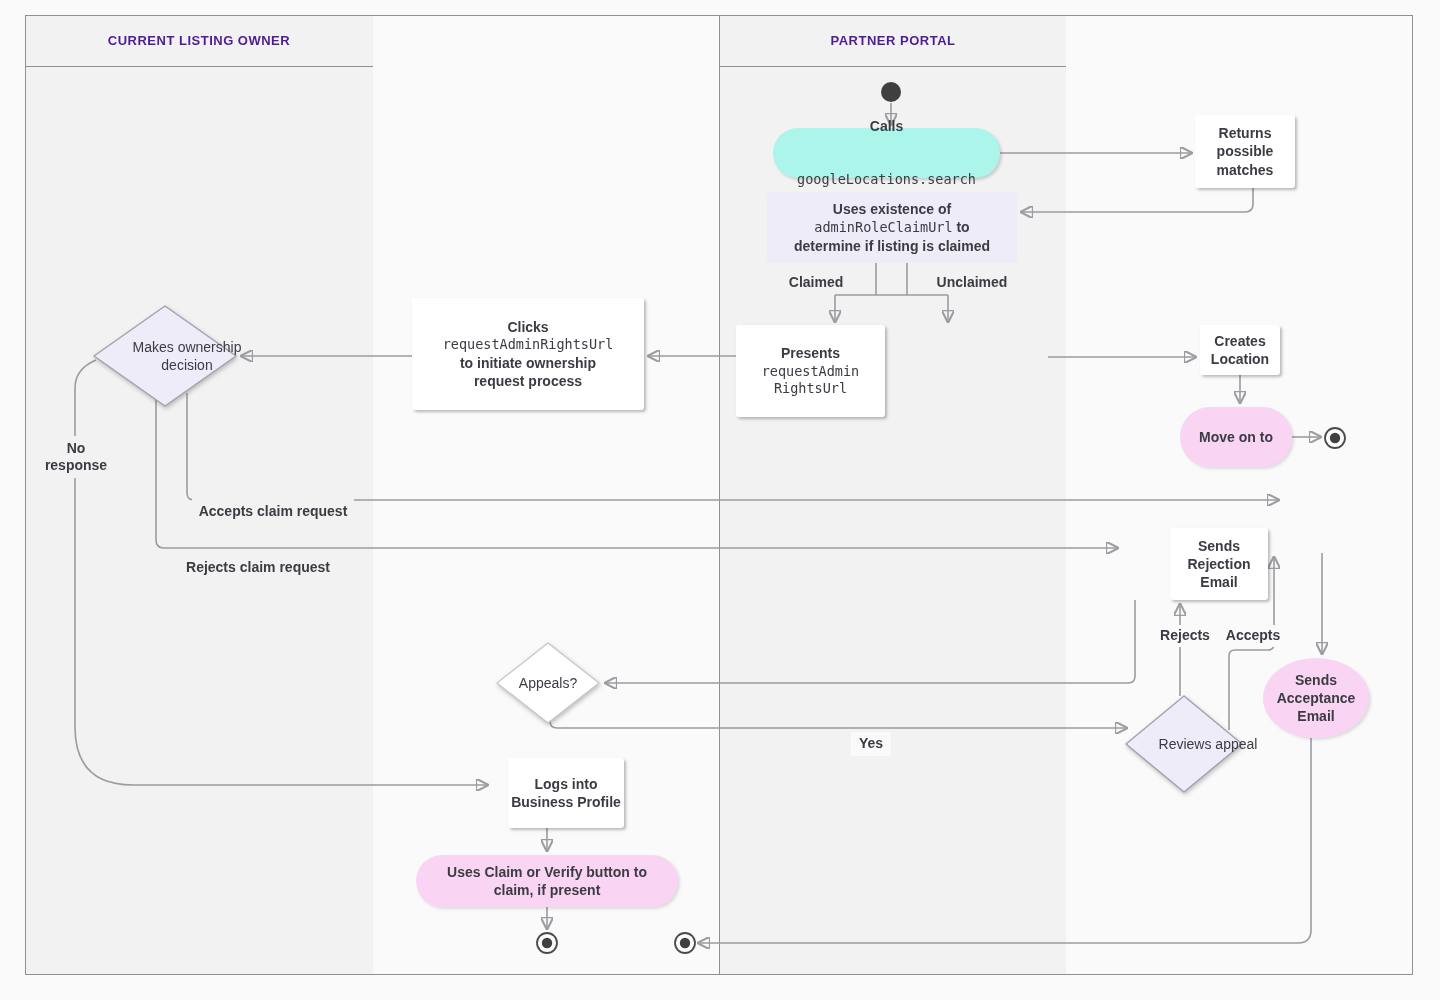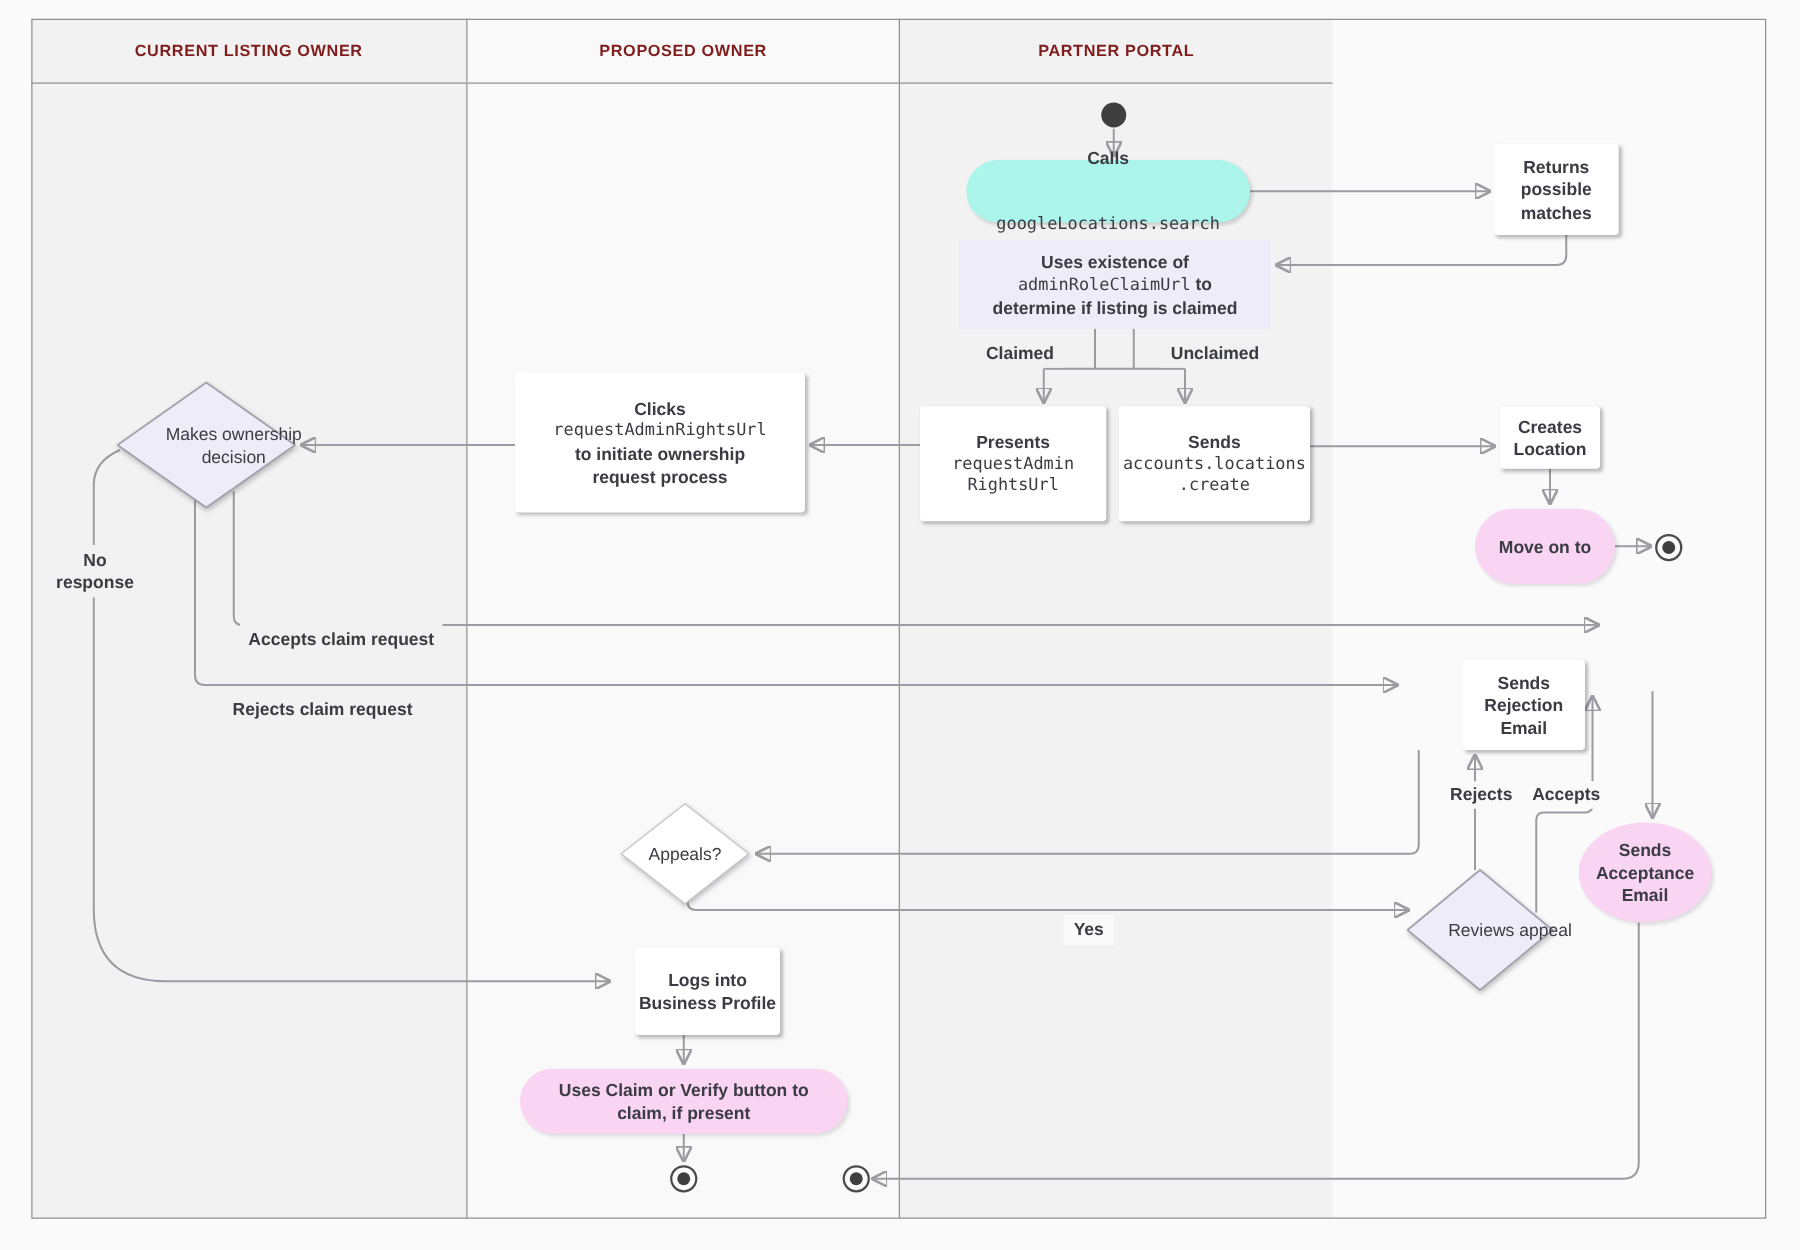--- a/index.html
+++ b/index.html
@@ -7,21 +7,21 @@
           font-family:"Liberation Sans",sans-serif;}
   
   .pool{position:absolute;left:25px;top:15px;width:1388px;height:960px;
         border:1.5px solid #919191;box-sizing:border-box;z-index:0;}
   .lane{position:absolute;top:15px;height:960px;box-sizing:border-box;z-index:0;}
   .lane.dark{background:#F2F2F2;}
   .lane.light{background:#F9F9F9;}
   .lane-border{border-left:1.5px solid #919191;}
   .lane-header{height:52px;border-bottom:1.5px solid #919191;box-sizing:border-box;
                display:flex;align-items:center;justify-content:center;
-               font-weight:bold;font-size:13px;letter-spacing:.5px;color:#7f1d1d;}
+               font-weight:bold;font-size:13px;letter-spacing:.5px;color:#4c1d95;}
   
   svg.wires{position:absolute;left:0;top:0;z-index:1;}
   svg.wires path{fill:none;stroke:#9B9BA1;stroke-width:1.6;}
   
   .node{position:absolute;z-index:2;display:flex;flex-direction:column;align-items:center;
         justify-content:center;text-align:center;color:#3B3B43;box-sizing:border-box;
         font-weight:bold;font-size:14px;line-height:1.3;padding:2px;}
   .white{background:#FFFFFF;border-radius:3px;box-shadow:2px 2px 3px rgba(50,50,55,.32);}
   .lav{background:#EFECF9;border-radius:2px;}
   .pillT{background:#ABF5EA;border-radius:26px;box-shadow:2px 2px 3px rgba(50,50,55,.2);gap:36px;}
@@ -41,25 +41,20 @@
   .bglight{background:#FAFAFA;}
 </style>
 </head>
 <body>
 
 <div class="canvas">
 
   <div class="lane dark" style="left:25px;width:348px;">
     <div class="lane-header">
       <span>CURRENT LISTING OWNER</span>
-    </div>
-  </div>
-  <div class="lane light lane-border" style="left:373px;width:346px;">
-    <div class="lane-header">
-      <span>PROPOSED OWNER</span>
     </div>
   </div>
   <div class="lane dark lane-border" style="left:719px;width:347px;">
     <div class="lane-header">
       <span>PARTNER PORTAL</span>
     </div>
   </div>
   <div class="pool"></div>
 
   <svg class="wires" width="1440" height="1000">
@@ -121,25 +116,20 @@
     <div><span class="mono">adminRoleClaimUrl</span><span> to</span></div>
     <div>determine if listing is claimed</div>
   </div>
 
   <div class="node white" style="left:736px;top:325px;width:149px;height:92px;">
     <div>Presents</div>
     <div class="mono">requestAdmin</div>
     <div class="mono">RightsUrl</div>
   </div>
 
-  <div class="node white" style="left:895px;top:325px;width:153px;height:92px;">
-    <div>Sends</div>
-    <div class="mono">accounts.locations</div>
-    <div class="mono">.create</div>
-  </div>
 
   <div class="node white" style="left:412px;top:298px;width:232px;height:112px;">
     <div>Clicks</div>
     <div class="mono">requestAdminRightsUrl</div>
     <div>to initiate ownership</div>
     <div>request process</div>
   </div>
 
   <div class="diamond" style="left:93px;top:305px;width:144px;height:102px;">
     <svg width="144" height="102">

